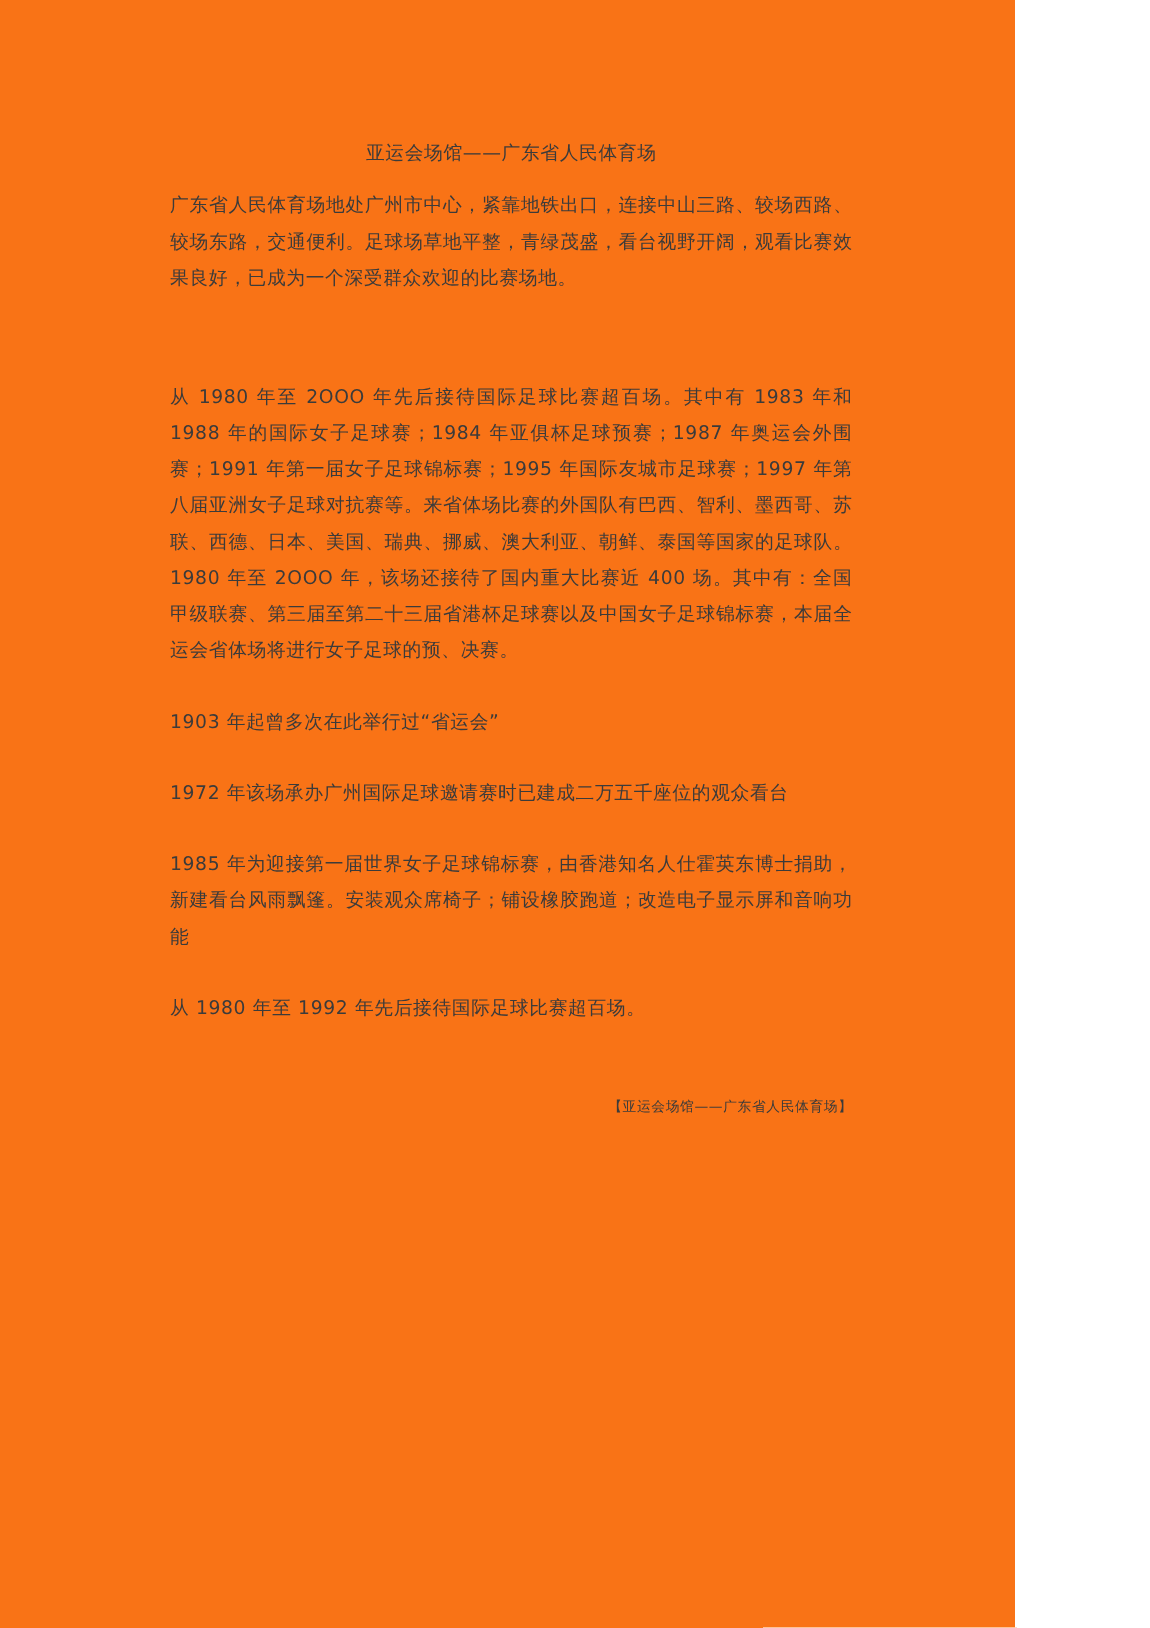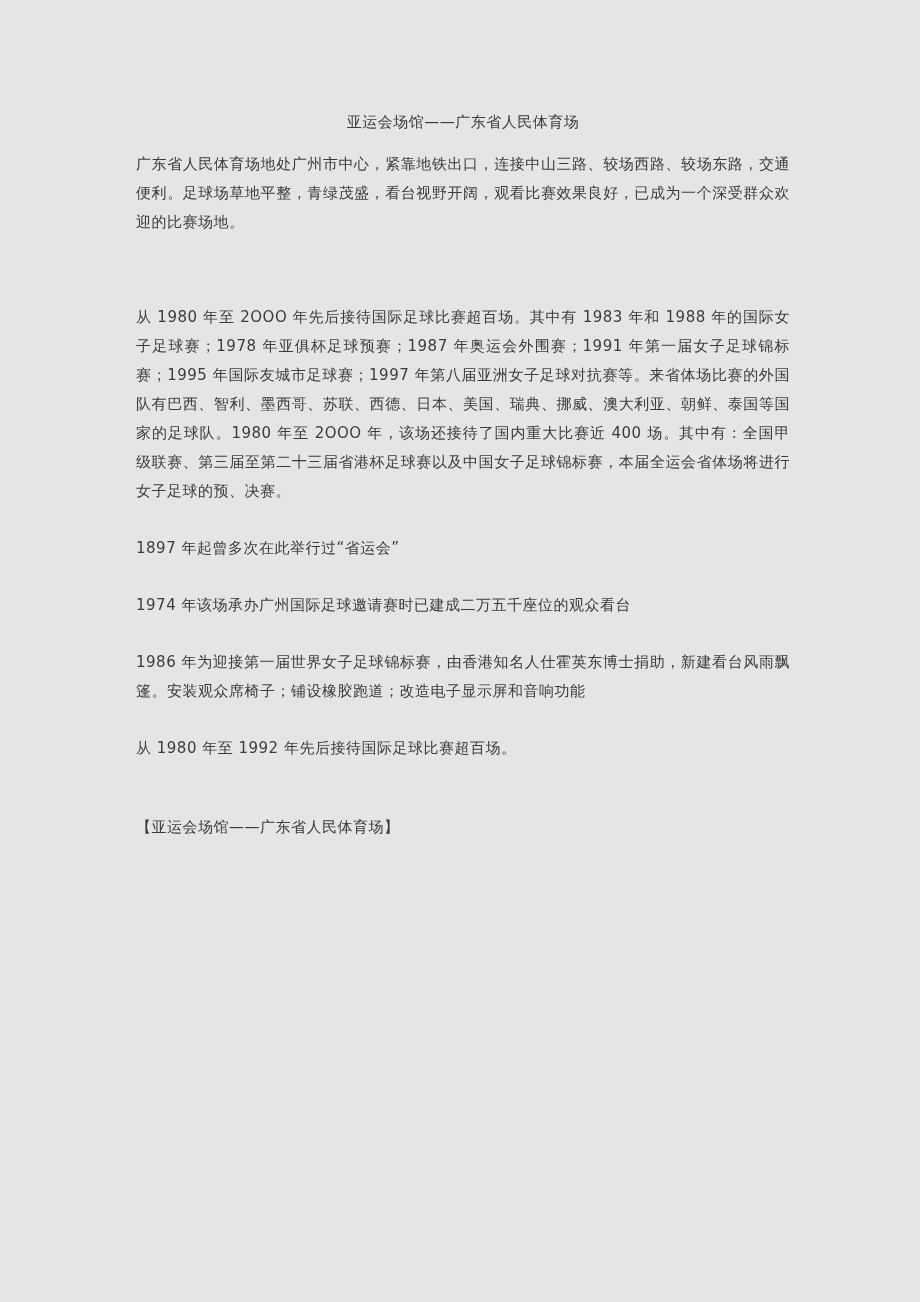--- a/index.html
+++ b/index.html
@@ -8,23 +8,23 @@
     background: #ffffff;
   }
   body {
     width: 920px;
     height: 1302px;
     font-family: "DejaVu Sans", "Liberation Sans", sans-serif;
     color: #3b3b3b;
   }
   .page {
     box-sizing: border-box;
-    width: 920px;
+    width: 812px;
     height: 1302px;
-    background: #e5e5e5;
+    background: #f97316;
     padding: 108px 130px 0 136px;
     overflow: hidden;
   }
   .doc-title {
     text-align: center;
     font-size: 15px;
     line-height: 29px;
     margin: 0 0 13px 0;
     letter-spacing: 0.5px;
     font-weight: normal;
@@ -34,40 +34,40 @@
     line-height: 29px;
     text-align: justify;
     text-justify: inter-character;
     margin: 12px 0 28px 0;
     letter-spacing: 0.5px;
   }
   .para.after-gap {
     margin-bottom: 66px;
   }
   .footer-line {
-    text-align: left;
-    font-size: 15px;
+    text-align: right;
+    font-size: 11px;
     line-height: 29px;
     margin: 50px 0 0 0;
     letter-spacing: 0.5px;
   }
 </style>
 </head>
 <body>
 
 <div class="page">
   <h1 class="doc-title">亚运会场馆——广东省人民体育场</h1>
 
   <p class="para after-gap">广东省人民体育场地处广州市中心，紧靠地铁出口，连接中山三路、较场西路、较场东路，交通便利。足球场草地平整，青绿茂盛，看台视野开阔，观看比赛效果良好，已成为一个深受群众欢迎的比赛场地。</p>
 
 
-  <p class="para">从 1980 年至 2OOO 年先后接待国际足球比赛超百场。其中有 1983 年和 1988 年的国际女子足球赛；1978 年亚俱杯足球预赛；1987 年奥运会外围赛；1991 年第一届女子足球锦标赛；1995 年国际友城市足球赛；1997 年第八届亚洲女子足球对抗赛等。来省体场比赛的外国队有巴西、智利、墨西哥、苏联、西德、日本、美国、瑞典、挪威、澳大利亚、朝鲜、泰国等国家的足球队。1980 年至 2OOO 年，该场还接待了国内重大比赛近 400 场。其中有：全国甲级联赛、第三届至第二十三届省港杯足球赛以及中国女子足球锦标赛，本届全运会省体场将进行女子足球的预、决赛。</p>
+  <p class="para">从 1980 年至 2OOO 年先后接待国际足球比赛超百场。其中有 1983 年和 1988 年的国际女子足球赛；1984 年亚俱杯足球预赛；1987 年奥运会外围赛；1991 年第一届女子足球锦标赛；1995 年国际友城市足球赛；1997 年第八届亚洲女子足球对抗赛等。来省体场比赛的外国队有巴西、智利、墨西哥、苏联、西德、日本、美国、瑞典、挪威、澳大利亚、朝鲜、泰国等国家的足球队。1980 年至 2OOO 年，该场还接待了国内重大比赛近 400 场。其中有：全国甲级联赛、第三届至第二十三届省港杯足球赛以及中国女子足球锦标赛，本届全运会省体场将进行女子足球的预、决赛。</p>
 
-  <p class="para">1897 年起曾多次在此举行过“省运会”</p>
+  <p class="para">1903 年起曾多次在此举行过“省运会”</p>
 
-  <p class="para">1974 年该场承办广州国际足球邀请赛时已建成二万五千座位的观众看台</p>
+  <p class="para">1972 年该场承办广州国际足球邀请赛时已建成二万五千座位的观众看台</p>
 
-  <p class="para">1986 年为迎接第一届世界女子足球锦标赛，由香港知名人仕霍英东博士捐助，新建看台风雨飘篷。安装观众席椅子；铺设橡胶跑道；改造电子显示屏和音响功能</p>
+  <p class="para">1985 年为迎接第一届世界女子足球锦标赛，由香港知名人仕霍英东博士捐助，新建看台风雨飘篷。安装观众席椅子；铺设橡胶跑道；改造电子显示屏和音响功能</p>
 
   <p class="para">从 1980 年至 1992 年先后接待国际足球比赛超百场。</p>
 
   <p class="footer-line">【亚运会场馆——广东省人民体育场】</p>
 </div>
 
 </body></html>

